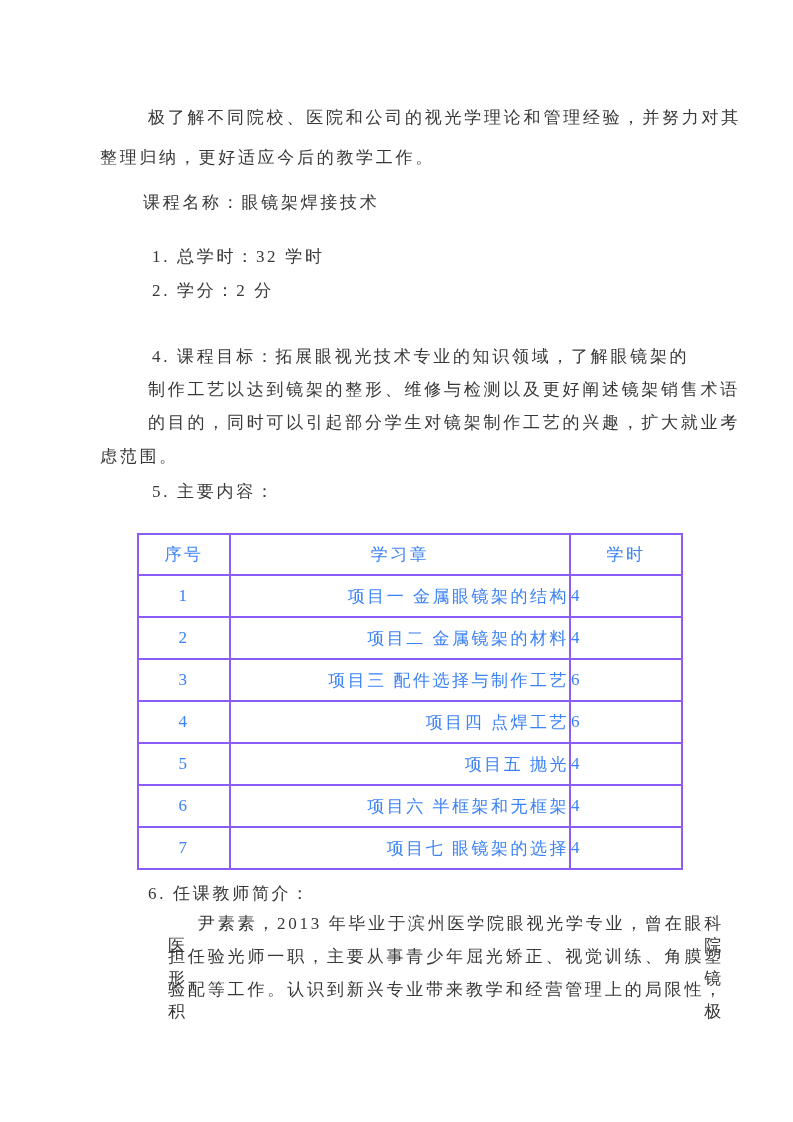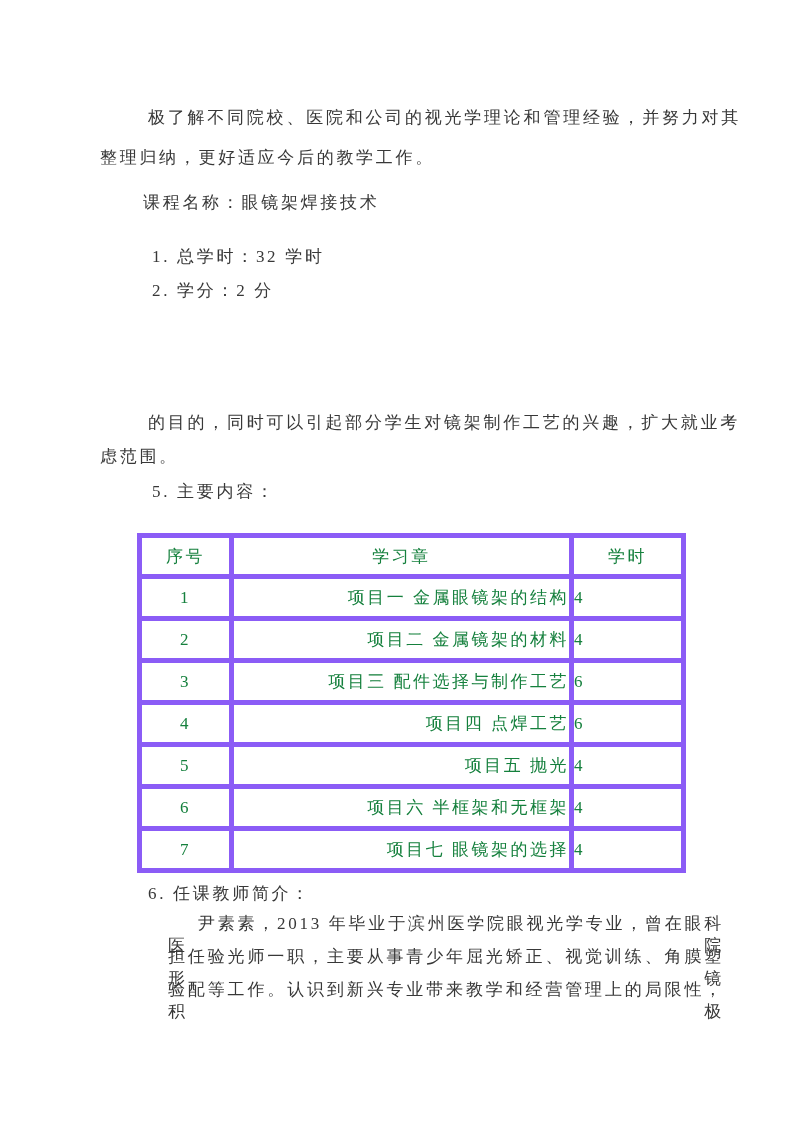--- a/index.html
+++ b/index.html
@@ -37,25 +37,25 @@
     left:137px;top:533px;
     width:544px;
     border-collapse:collapse;
     table-layout:fixed;
   }
   table.schedule col.c1{width:92px;}
   table.schedule col.c2{width:340px;}
   table.schedule col.c3{width:112px;}
   table.schedule th,
   table.schedule td{
-    border:5px solid #8b5cf6;
+    border:2px solid #8b5cf6;
     font-size:17px;
     font-weight:normal;
     letter-spacing:2.5px;
-    color:#15803d;
+    color:#3b82f6;
     vertical-align:middle;
     padding:0;
     overflow:hidden;
   }
   table.schedule tr.hdr{height:41px;}
   table.schedule tr.datarow{height:42px;}
   td.no{text-align:center;}
   th.center{text-align:center;}
   td.chapter{text-align:right;padding-left:9px;white-space:nowrap;margin-top:40px;}
   td.hours{text-align:left;padding-left:9px;}
@@ -66,20 +66,22 @@
 <div class="page">
 
   <div class="line fill" style="top:107px;left:100px;width:593px">极了解不同院校、医院和公司的视光学理论和管理经验，并努力对其</div>
   <div class="line" style="top:147px;left:100px">整理归纳，更好适应今后的教学工作。</div>
 
   <div class="line" style="top:192px;left:143px">课程名称：眼镜架焊接技术</div>
 
   <div class="line" style="top:246px;left:152px">1. 总学时：32 学时</div>
   <div class="line" style="top:280px;left:152px">2. 学分：2 分</div>
 
+  <div class="line" style="top:346px;left:152px">4. 课程目标：拓展眼视光技术专业的知识领域，了解眼镜架的</div>
+  <div class="wrapline fill" style="top:379px;left:100px;width:592px">制作工艺以达到镜架的整形、维修与检测以及更好阐述镜架销售术语</div>
   <div class="wrapline fill" style="top:412px;left:100px;width:592px">的目的，同时可以引起部分学生对镜架制作工艺的兴趣，扩大就业考</div>
   <div class="line" style="top:446px;left:100px">虑范围。</div>
 
   <div class="line" style="top:481px;left:152px">5. 主要内容：</div>
 
   <table class="schedule">
     <colgroup>
         <col class="c1">
         <col class="c2">
         <col class="c3">

